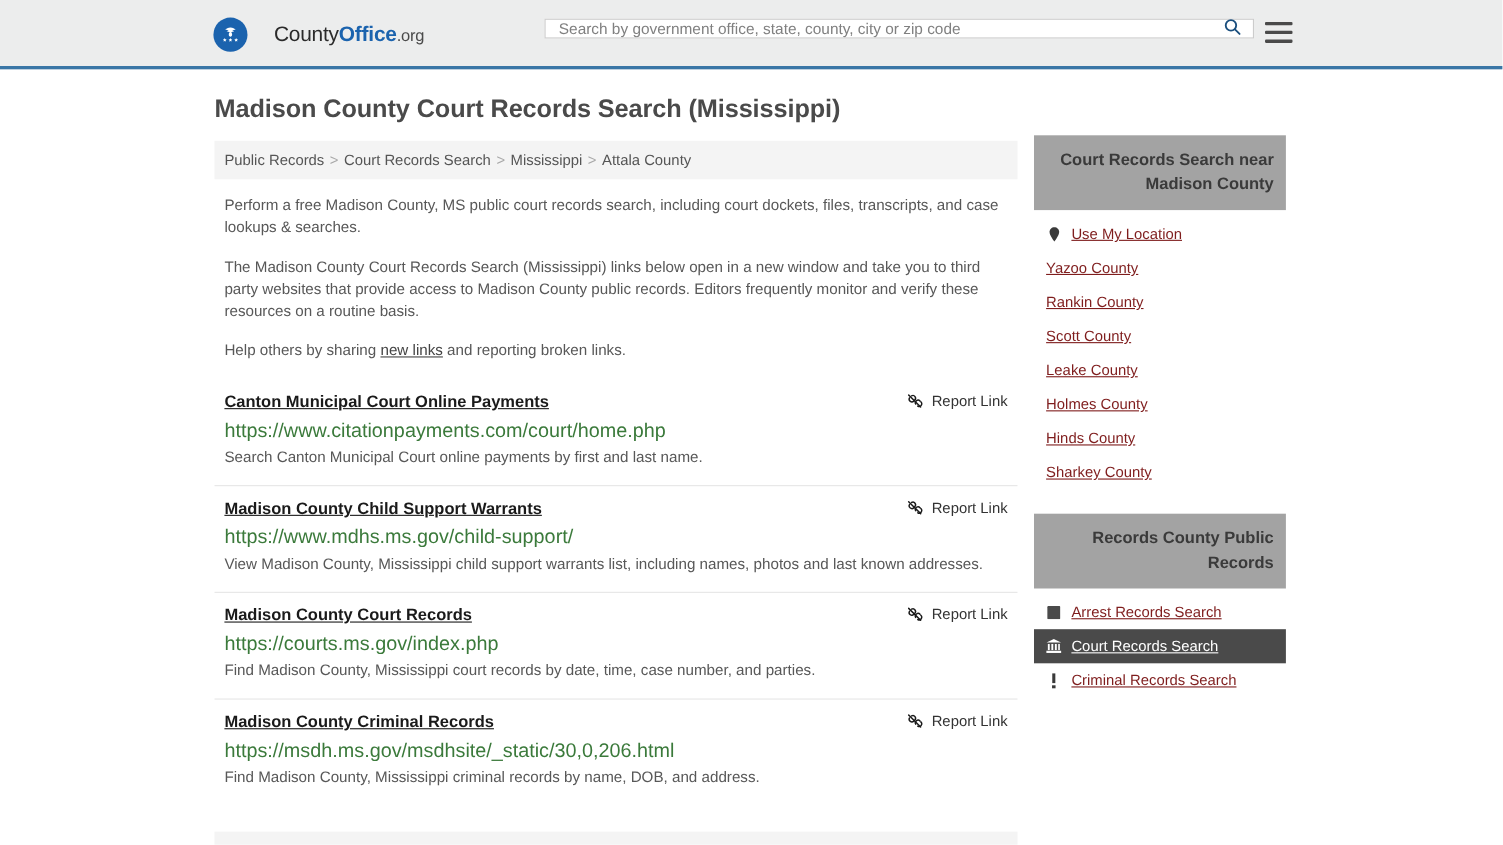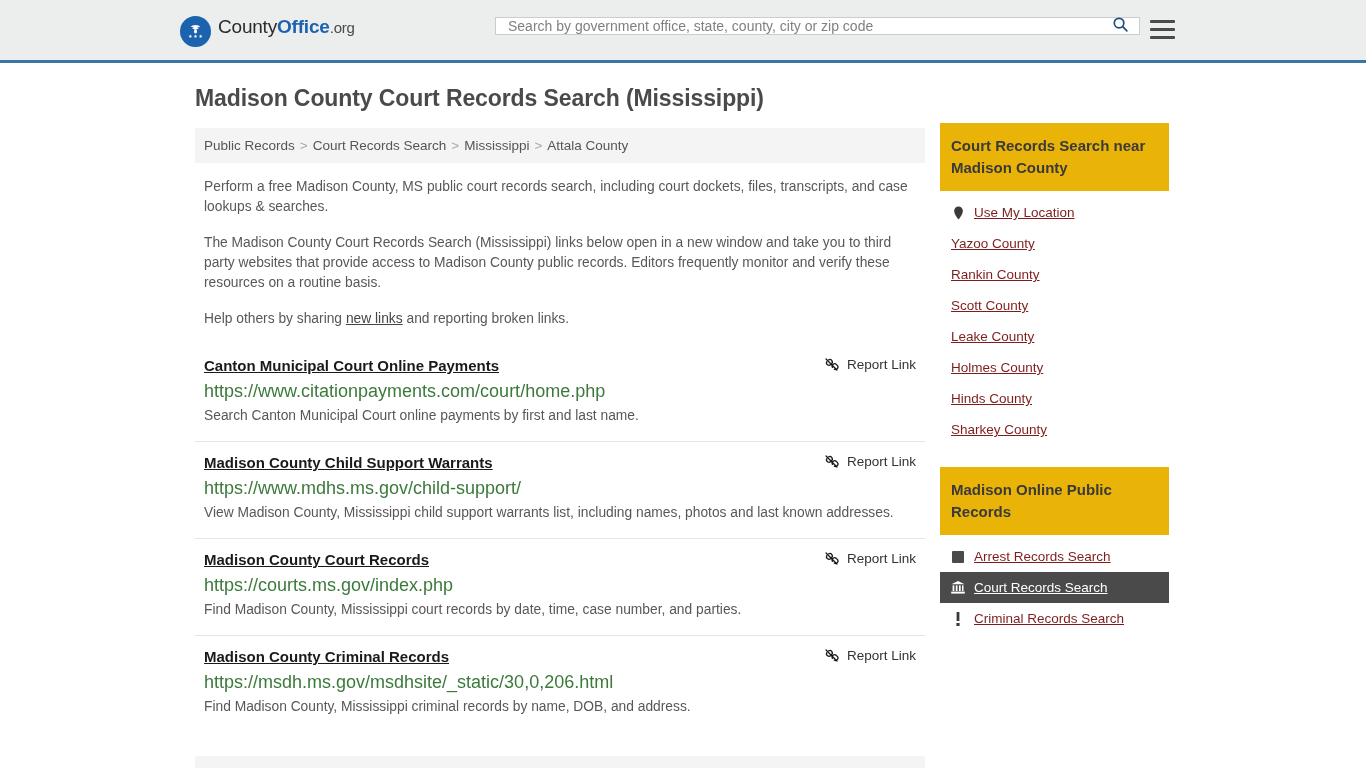--- a/index.html
+++ b/index.html
@@ -16,25 +16,25 @@
   .site-header {
     height: 63px;
     background: #eceded;
     border-bottom: 3px solid #3a76a6;
     display: flex;
     align-items: center;
     position: relative;
   }
   .logo-wrap {
     position: absolute;
-    left: 180px;
+    left: 194px;
     top: 16px;
     display: flex;
-    align-items: flex-start;
-    gap: 7px;
+    align-items: center;
+    gap: 24px;
     cursor: pointer;
   }
   .logo-mark {
     width: 31px; height: 31px;
     border-radius: 50%;
     background: #1b63ae;
     display: flex;
     align-items: center;
     justify-content: center;
     flex: none;
@@ -198,26 +198,27 @@
     background: #f4f4f4;
     padding: 11px 9px;
     font-size: 15px;
     font-weight: bold;
     color: #4a4a4a;
     margin-top: 24px;
   }
 
   
   .side-head {
-    background: #eab308;
+    background: #a3a3a3;
     padding: 12px 11px;
     font-size: 15px;
     font-weight: bold;
     color: #3a3a3a;
     line-height: 22px;
+    text-align: right;
   }
   .side-list { padding-top: 6px; }
   .side-row {
     display: flex;
     align-items: center;
     gap: 9px;
     padding: 8px 11px;
     font-size: 13.5px;
     cursor: pointer;
   }
@@ -364,21 +365,21 @@
           <span class="lbl">Holmes County</span>
         </div>
         <div class="side-row">
           <span class="lbl">Hinds County</span>
         </div>
         <div class="side-row">
           <span class="lbl">Sharkey County</span>
         </div>
       </div>
 
-    <div class="side-head second">Madison Online Public Records</div>
+    <div class="side-head second">Records County Public Records</div>
     <div class="side-list" id="records-list">
         <div class="side-row">
           <span class="side-ico">
             <svg width="12" height="12" viewBox="0 0 12 12">
               <rect x="0" y="0" width="12" height="12" rx="1" fill="#4a4a4a"></rect>
             </svg>
           </span>
           <span class="lbl">Arrest Records Search</span>
         </div>
         <div class="side-row active">

